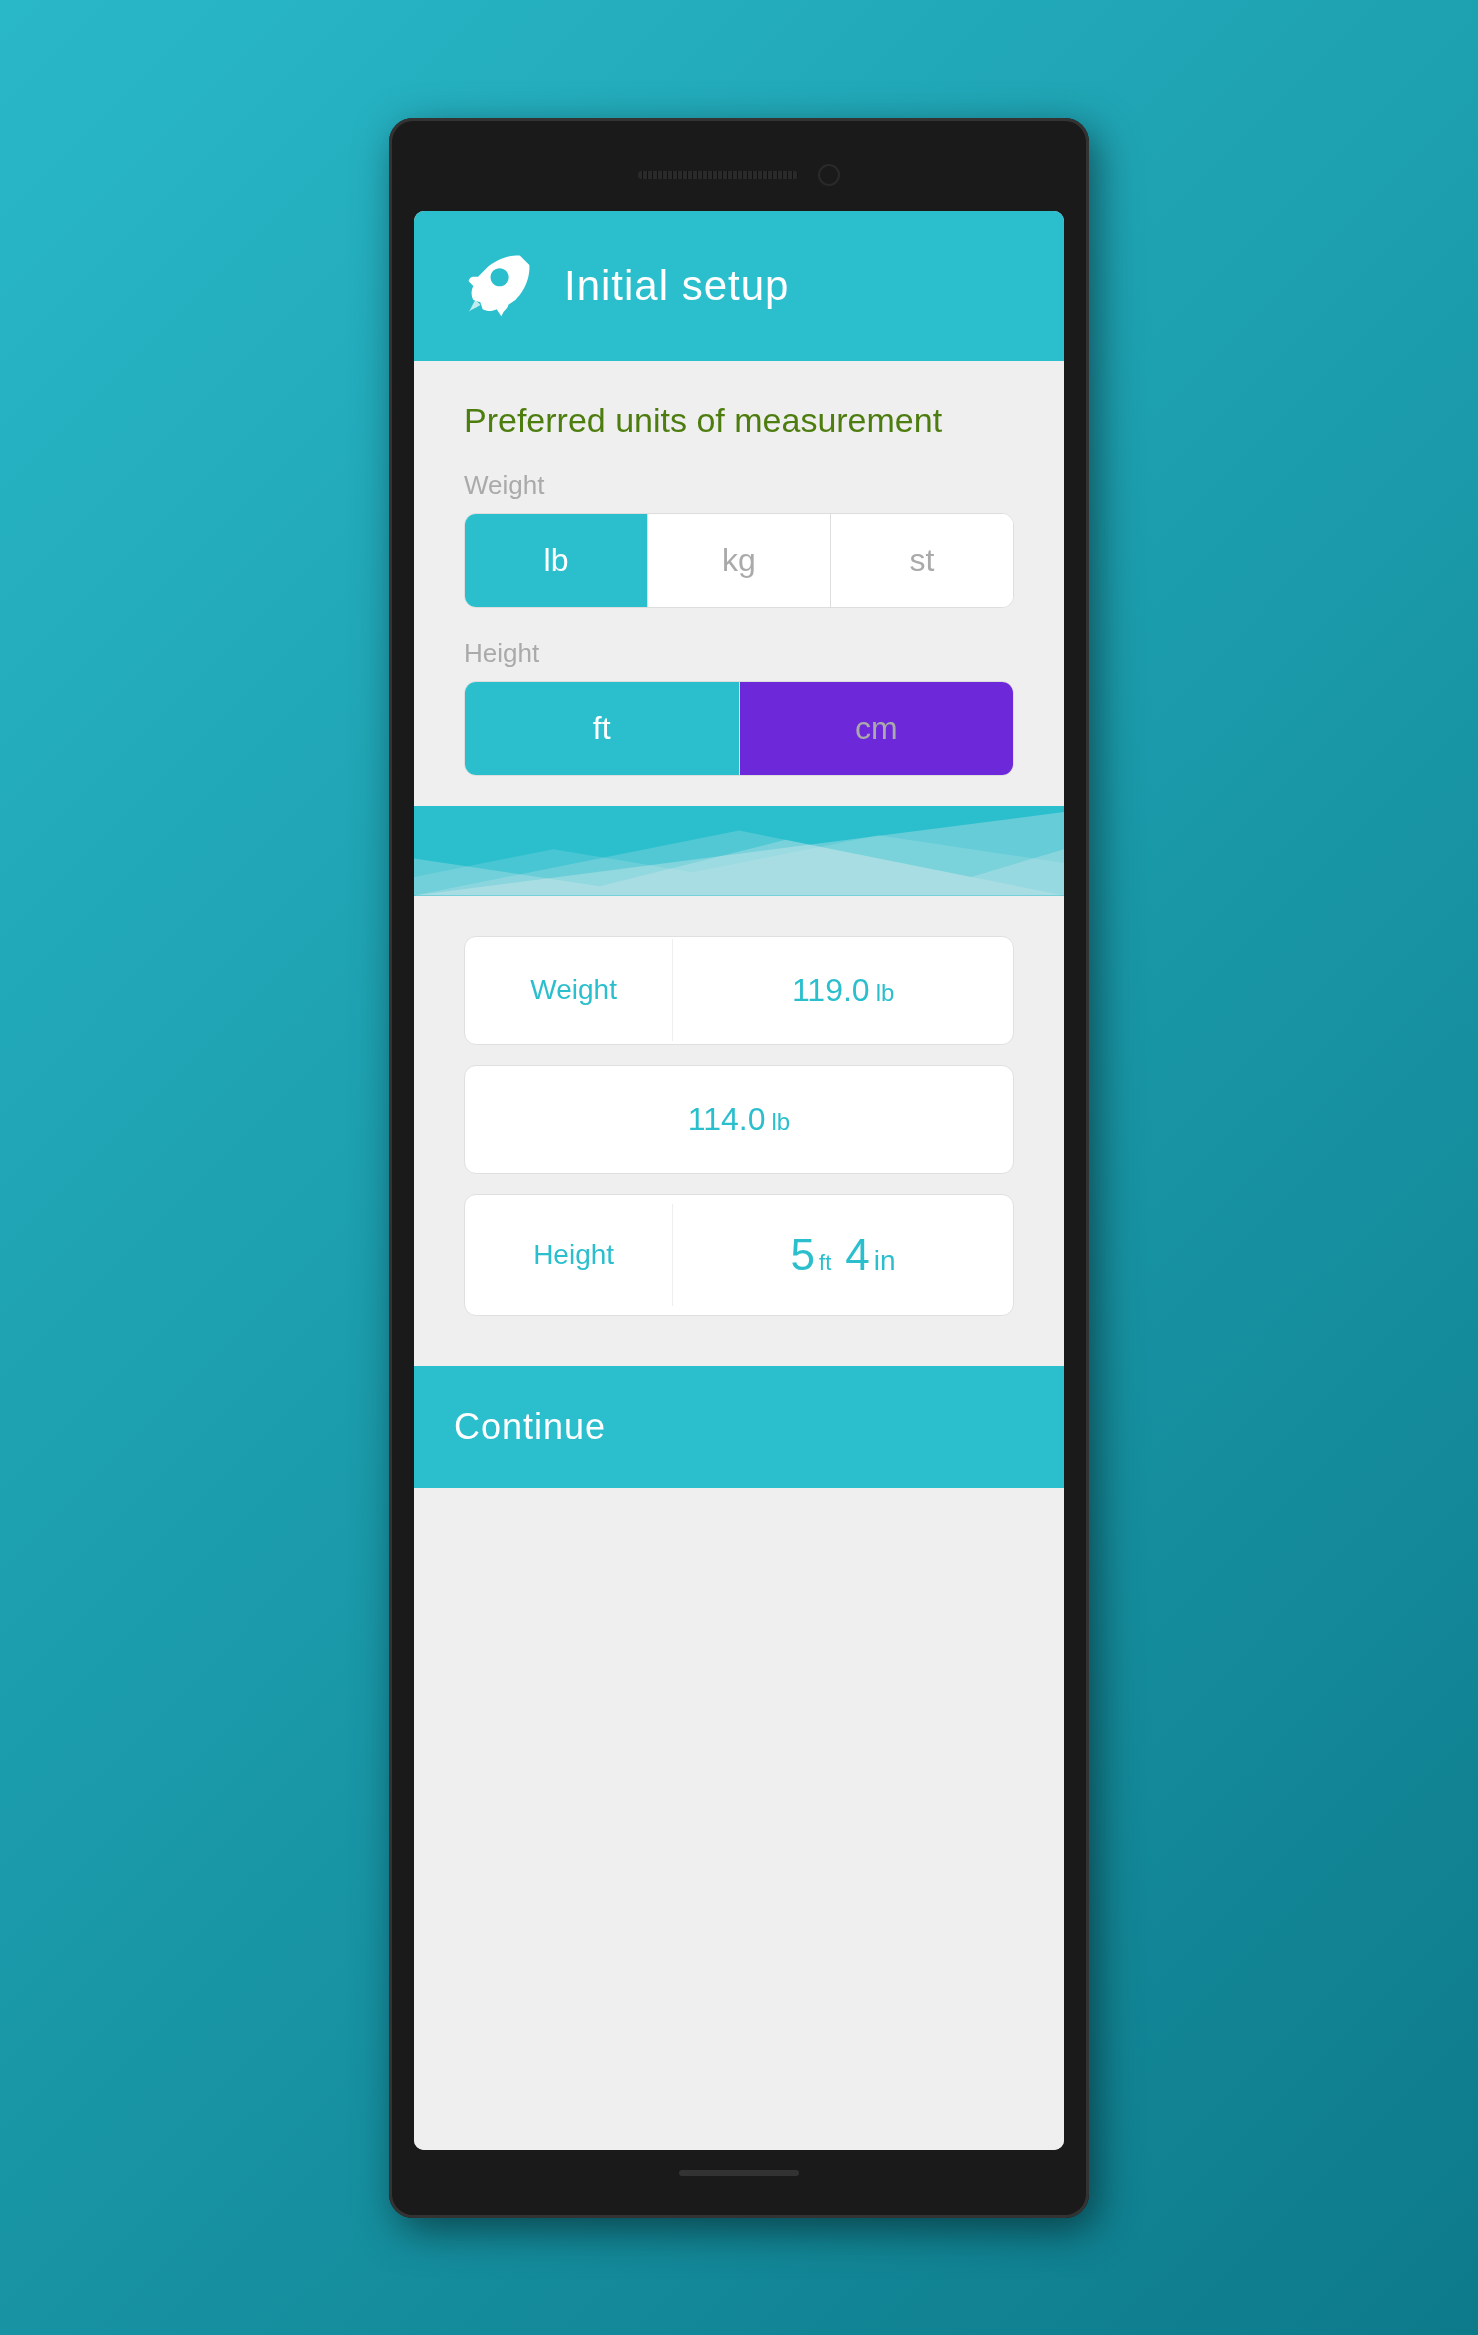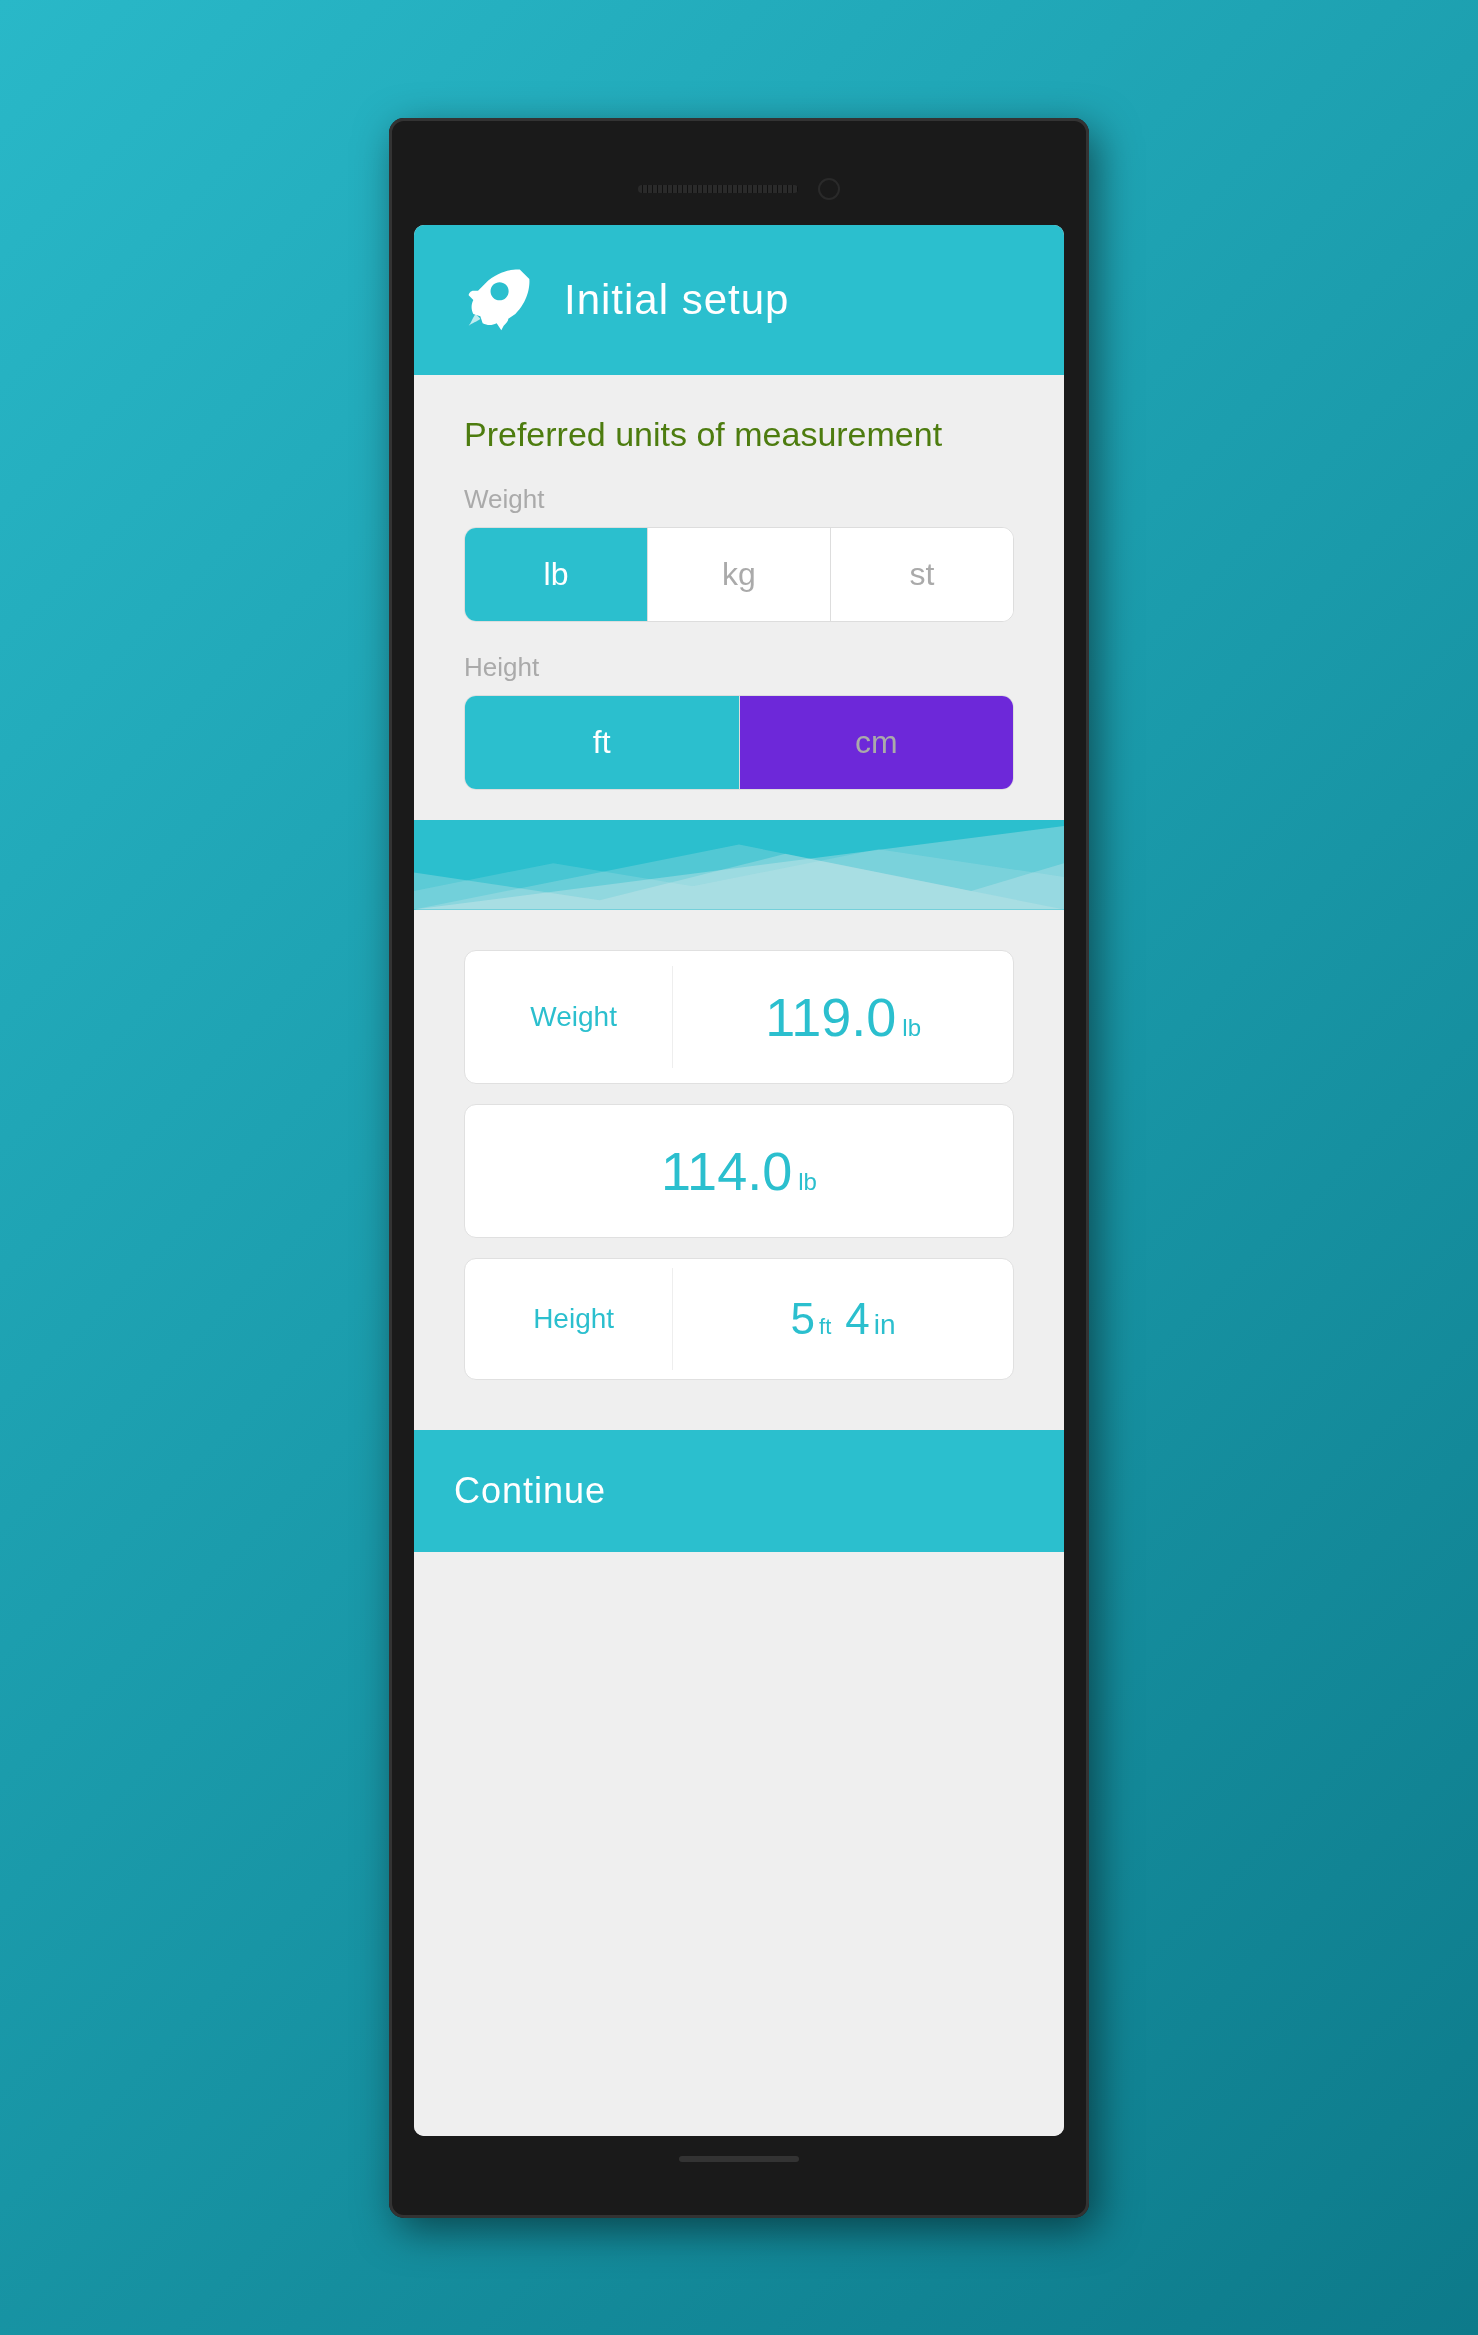--- a/index.html
+++ b/index.html
@@ -10,22 +10,22 @@
       display: flex;
       align-items: center;
       justify-content: center;
       font-family: 'Segoe UI', Arial, sans-serif;
     }
 
     .phone-outer {
       width: 700px;
       height: 2100px;
       background: #1a1a1a;
-      border-radius: 15px;
-      padding: 44px 25px;
+      border-radius: 24px;
+      padding: 30px 25px;
       box-shadow: 8px 12px 40px rgba(0,0,0,0.5), inset 0 0 0 3px #333;
       position: relative;
       display: flex;
       flex-direction: column;
     }
 
     .phone-top-bar {
       display: flex;
       justify-content: center;
       align-items: center;
@@ -213,21 +213,21 @@
       flex: 1;
       padding: 35px 30px;
       display: flex;
       align-items: baseline;
       justify-content: center;
       gap: 6px;
     }
 
     .value-number {
       color: #2bbfce;
-      font-size: 54px;
+      font-size: 32px;
       font-weight: 300;
     }
 
     .value-unit {
       color: #2bbfce;
       font-size: 24px;
     }
 
     .value-height {
       display: flex;

